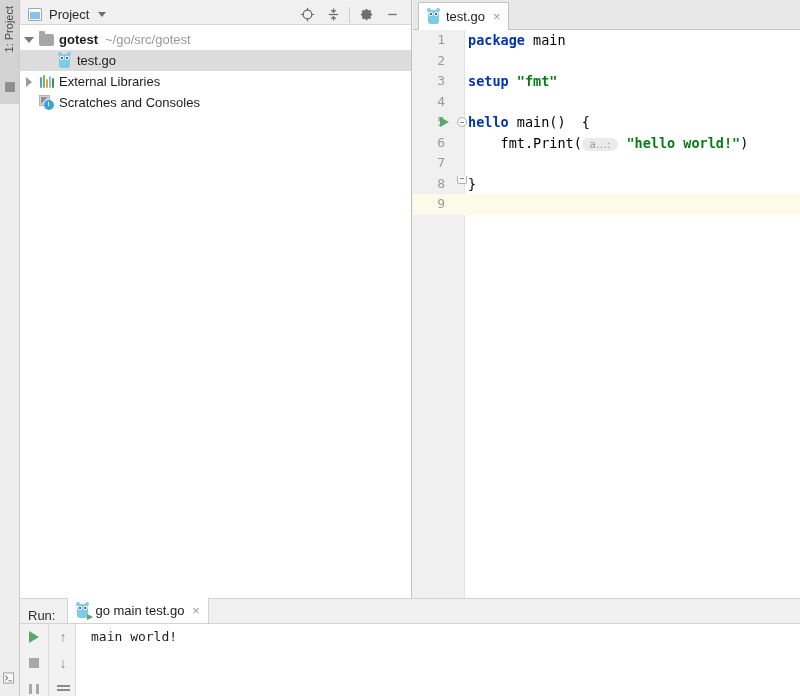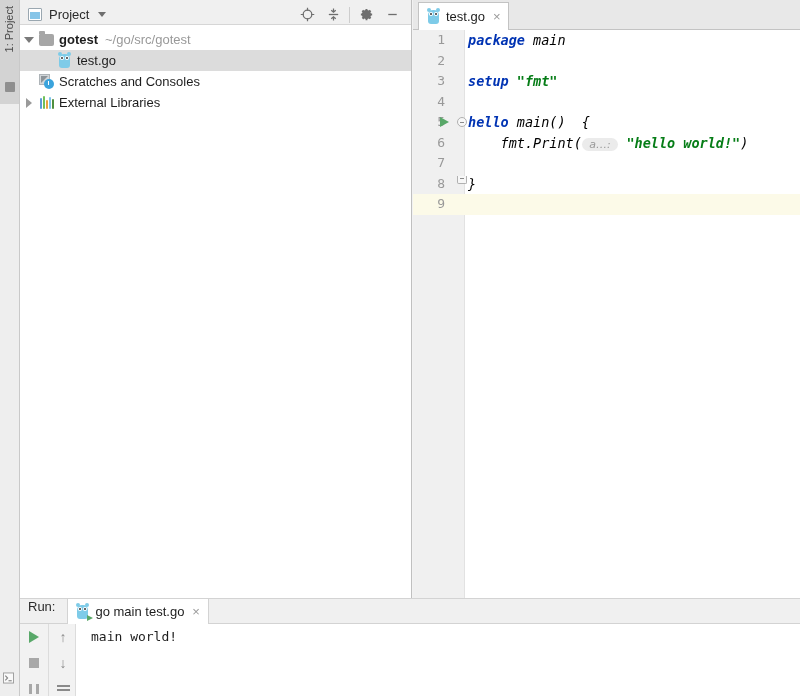--- a/index.html
+++ b/index.html
@@ -306,21 +306,21 @@
     position: absolute;
     left: 0; top: 0;
     width: 32px;
     text-align: right;
     color: #999999;
     font-family: "DejaVu Sans Mono", monospace;
     font-size: 13px;
   }
   .code-text {
     position: absolute;
-    left: 55px; top: 0; font-style: italic;
+    left: 55px; top: 0;
   }
   .run-arrow {
     position: absolute;
     left: 27px; top: 5px;
     width: 0; height: 0;
     border-top: 5.5px solid transparent;
     border-bottom: 5.5px solid transparent;
     border-left: 9px solid #59a869;
   }
   .fold {
@@ -361,21 +361,21 @@
     width: 780px; height: 98px;
     background: #ffffff;
   }
   .run-tabbar {
     position: relative;
     height: 26px;
     background: #f0f0f0;
     border-bottom: 1px solid #d3d3d3;
     border-top: 1px solid #d3d3d3;
     box-sizing: border-box;
-    display: flex; align-items: flex-start;
+    display: flex; align-items: flex-end;
   }
   .run-label {
     font-size: 13px; color: #2b2b2b;
     margin-left: 8px; margin-right: 12px;
   }
   .run-tab {
     height: 25px;
     background: #ffffff;
     border-left: 1px solid #d3d3d3;
     border-right: 1px solid #d3d3d3;
@@ -541,47 +541,47 @@
           <div class="gopher">
               <span class="ear l"></span>
               <span class="ear r"></span>
               <span class="eyes">
                 <i></i>
                 <i></i>
               </span>
             </div>
         </div>
         <span>test.go</span>
-      </div>
-
-      <div class="tree-row">
-        <div class="tw"></div>
-        <div class="t-icon">
-          <div class="scratch-icon">
-              <div class="scratch-paper"></div>
-              <div class="scratch-clock"></div>
-            </div>
-        </div>
-        <span>Scratches and Consoles</span>
       </div>
 
       <div class="tree-row">
         <div class="tw">
             <div class="tri-right"></div>
           </div>
         <div class="t-icon">
           <div class="lib-icon">
             <span style="height:11px;background:#5b9bd5"></span>
             <span style="height:13px;background:#70c05a"></span>
             <span style="height:9px;background:#e8a33d"></span>
             <span style="height:12px;background:#7fc4e8"></span>
             <span style="height:10px;background:#4f8f3f"></span>
           </div>
         </div>
         <span>External Libraries</span>
+      </div>
+
+      <div class="tree-row">
+        <div class="tw"></div>
+        <div class="t-icon">
+          <div class="scratch-icon">
+              <div class="scratch-paper"></div>
+              <div class="scratch-clock"></div>
+            </div>
+        </div>
+        <span>Scratches and Consoles</span>
       </div>
     </div>
   </div>
 
   <div class="editor-area">
     <div class="tabbar">
       <div class="etab">
         <div class="t-icon" style="width:13px;flex:0 0 13px;margin-right:0">
           <div class="gopher">
               <span class="ear l"></span>

